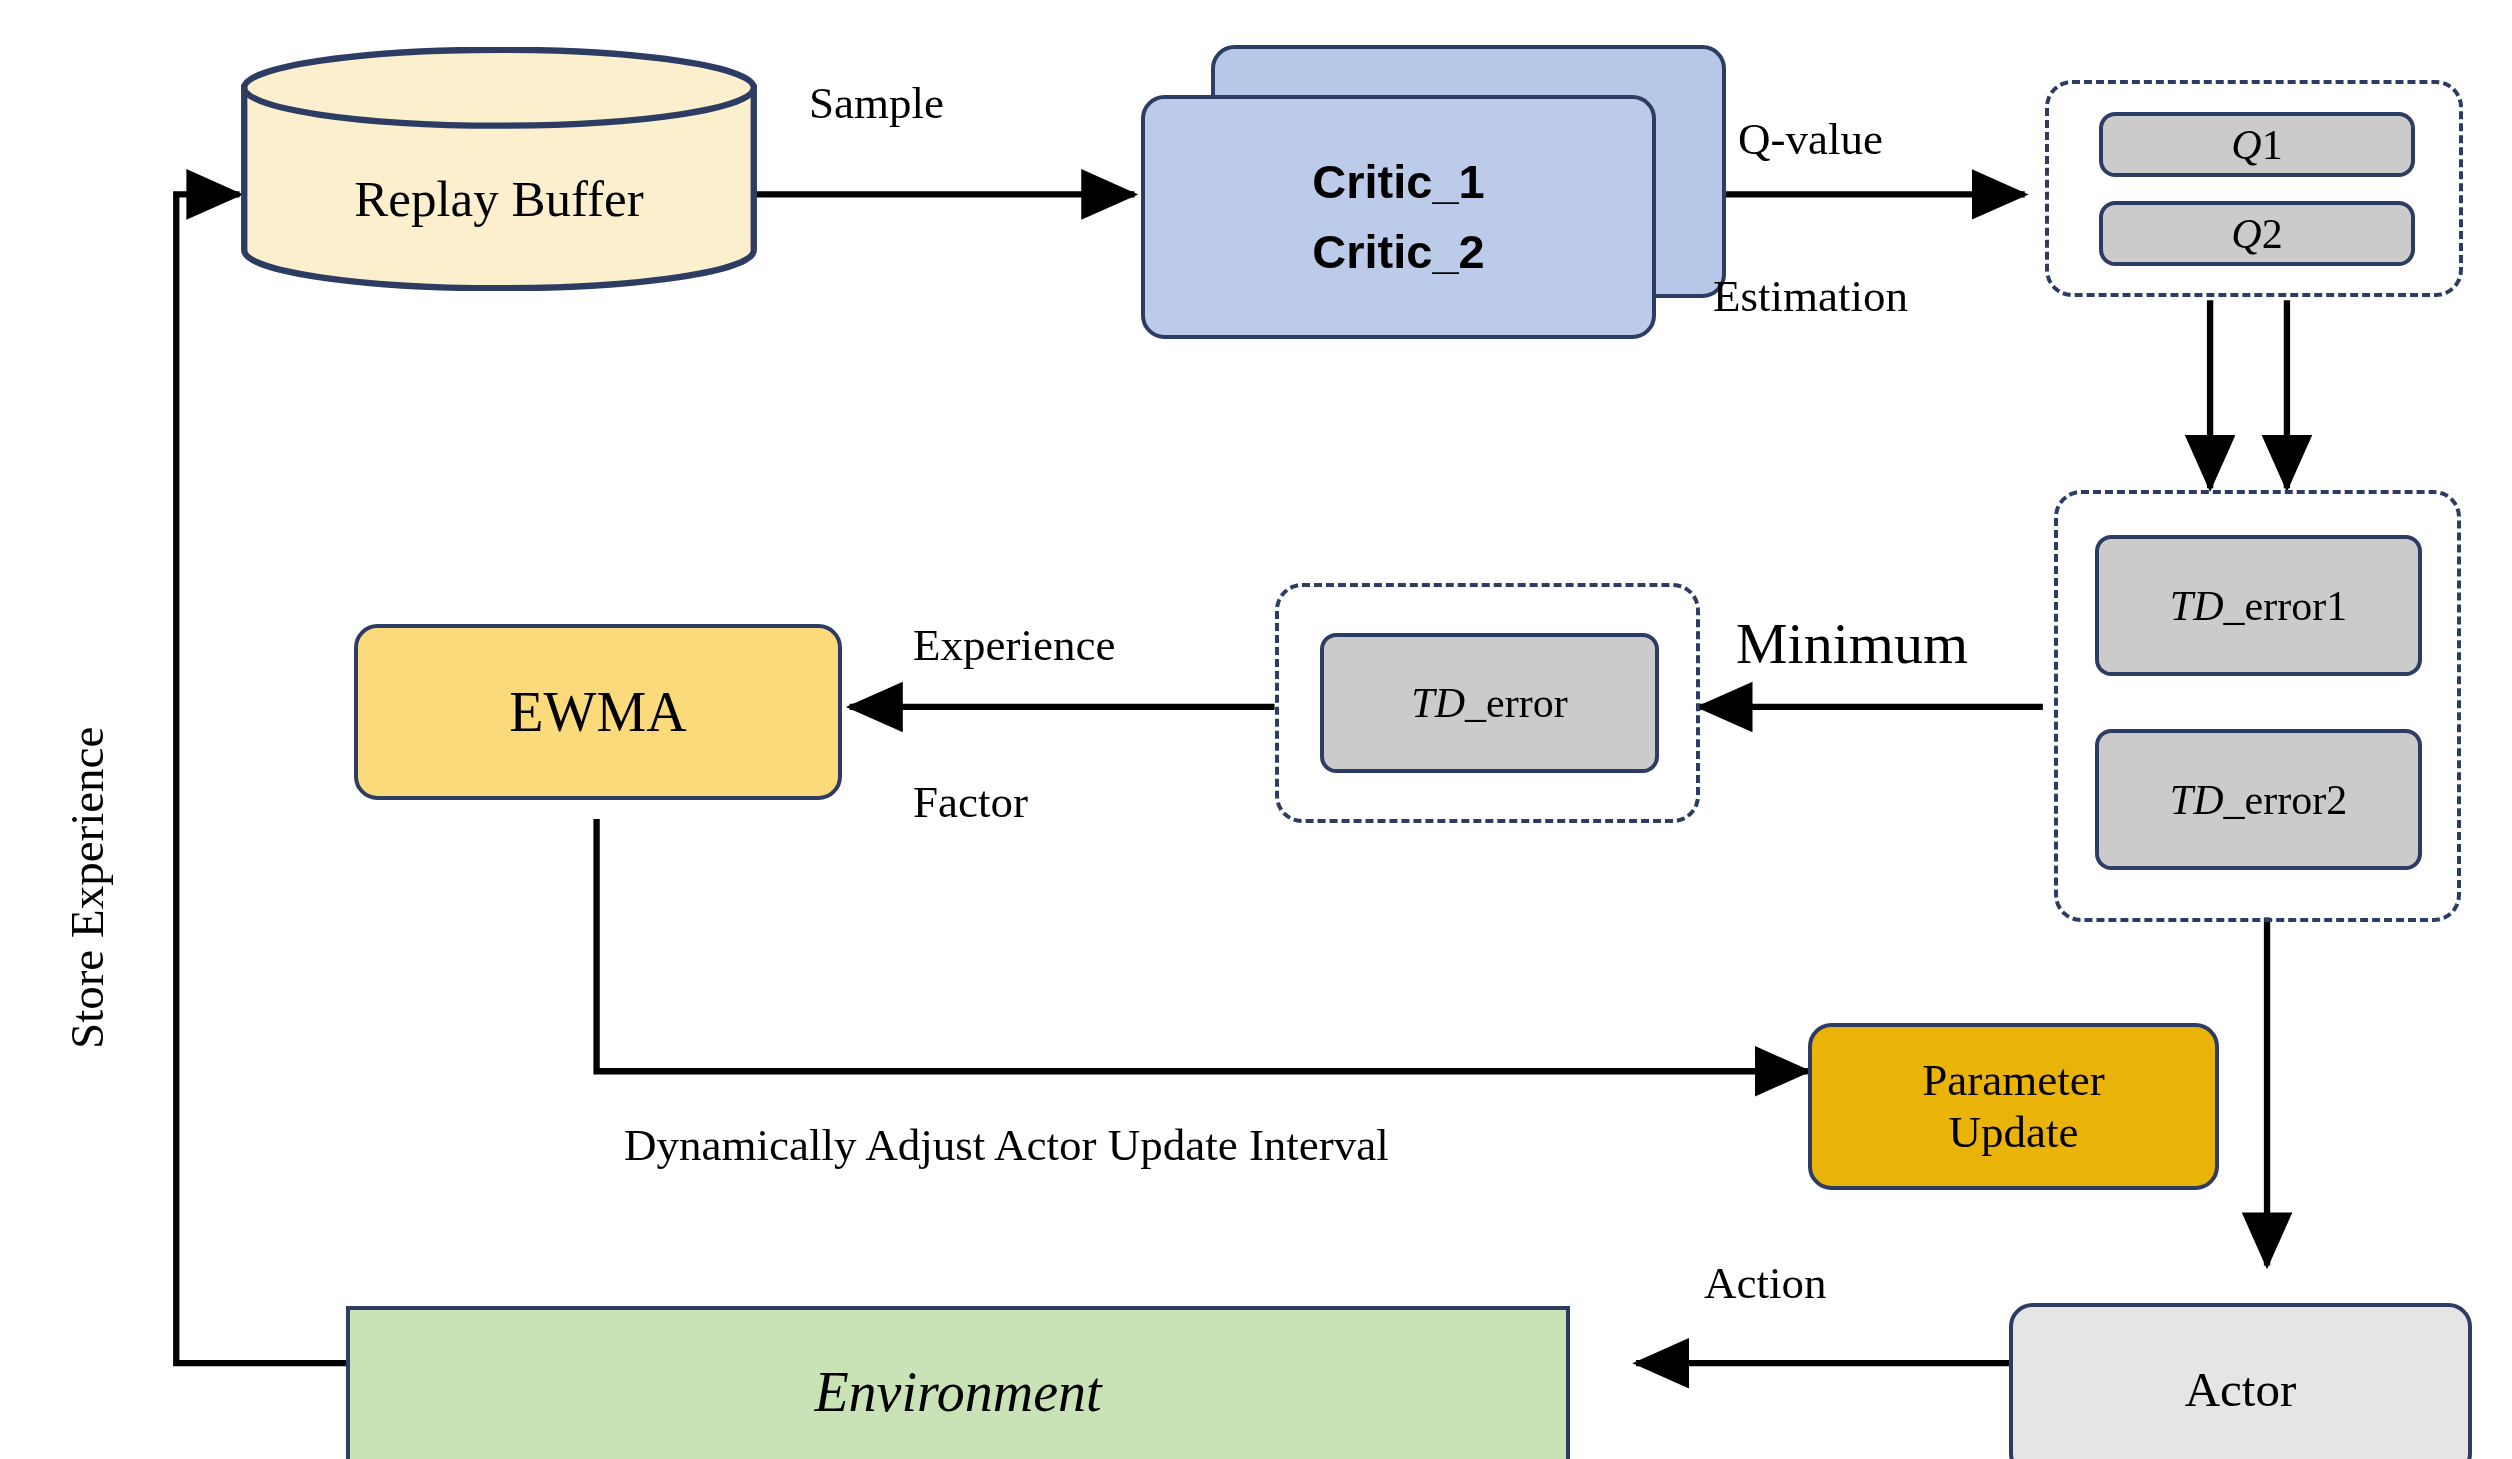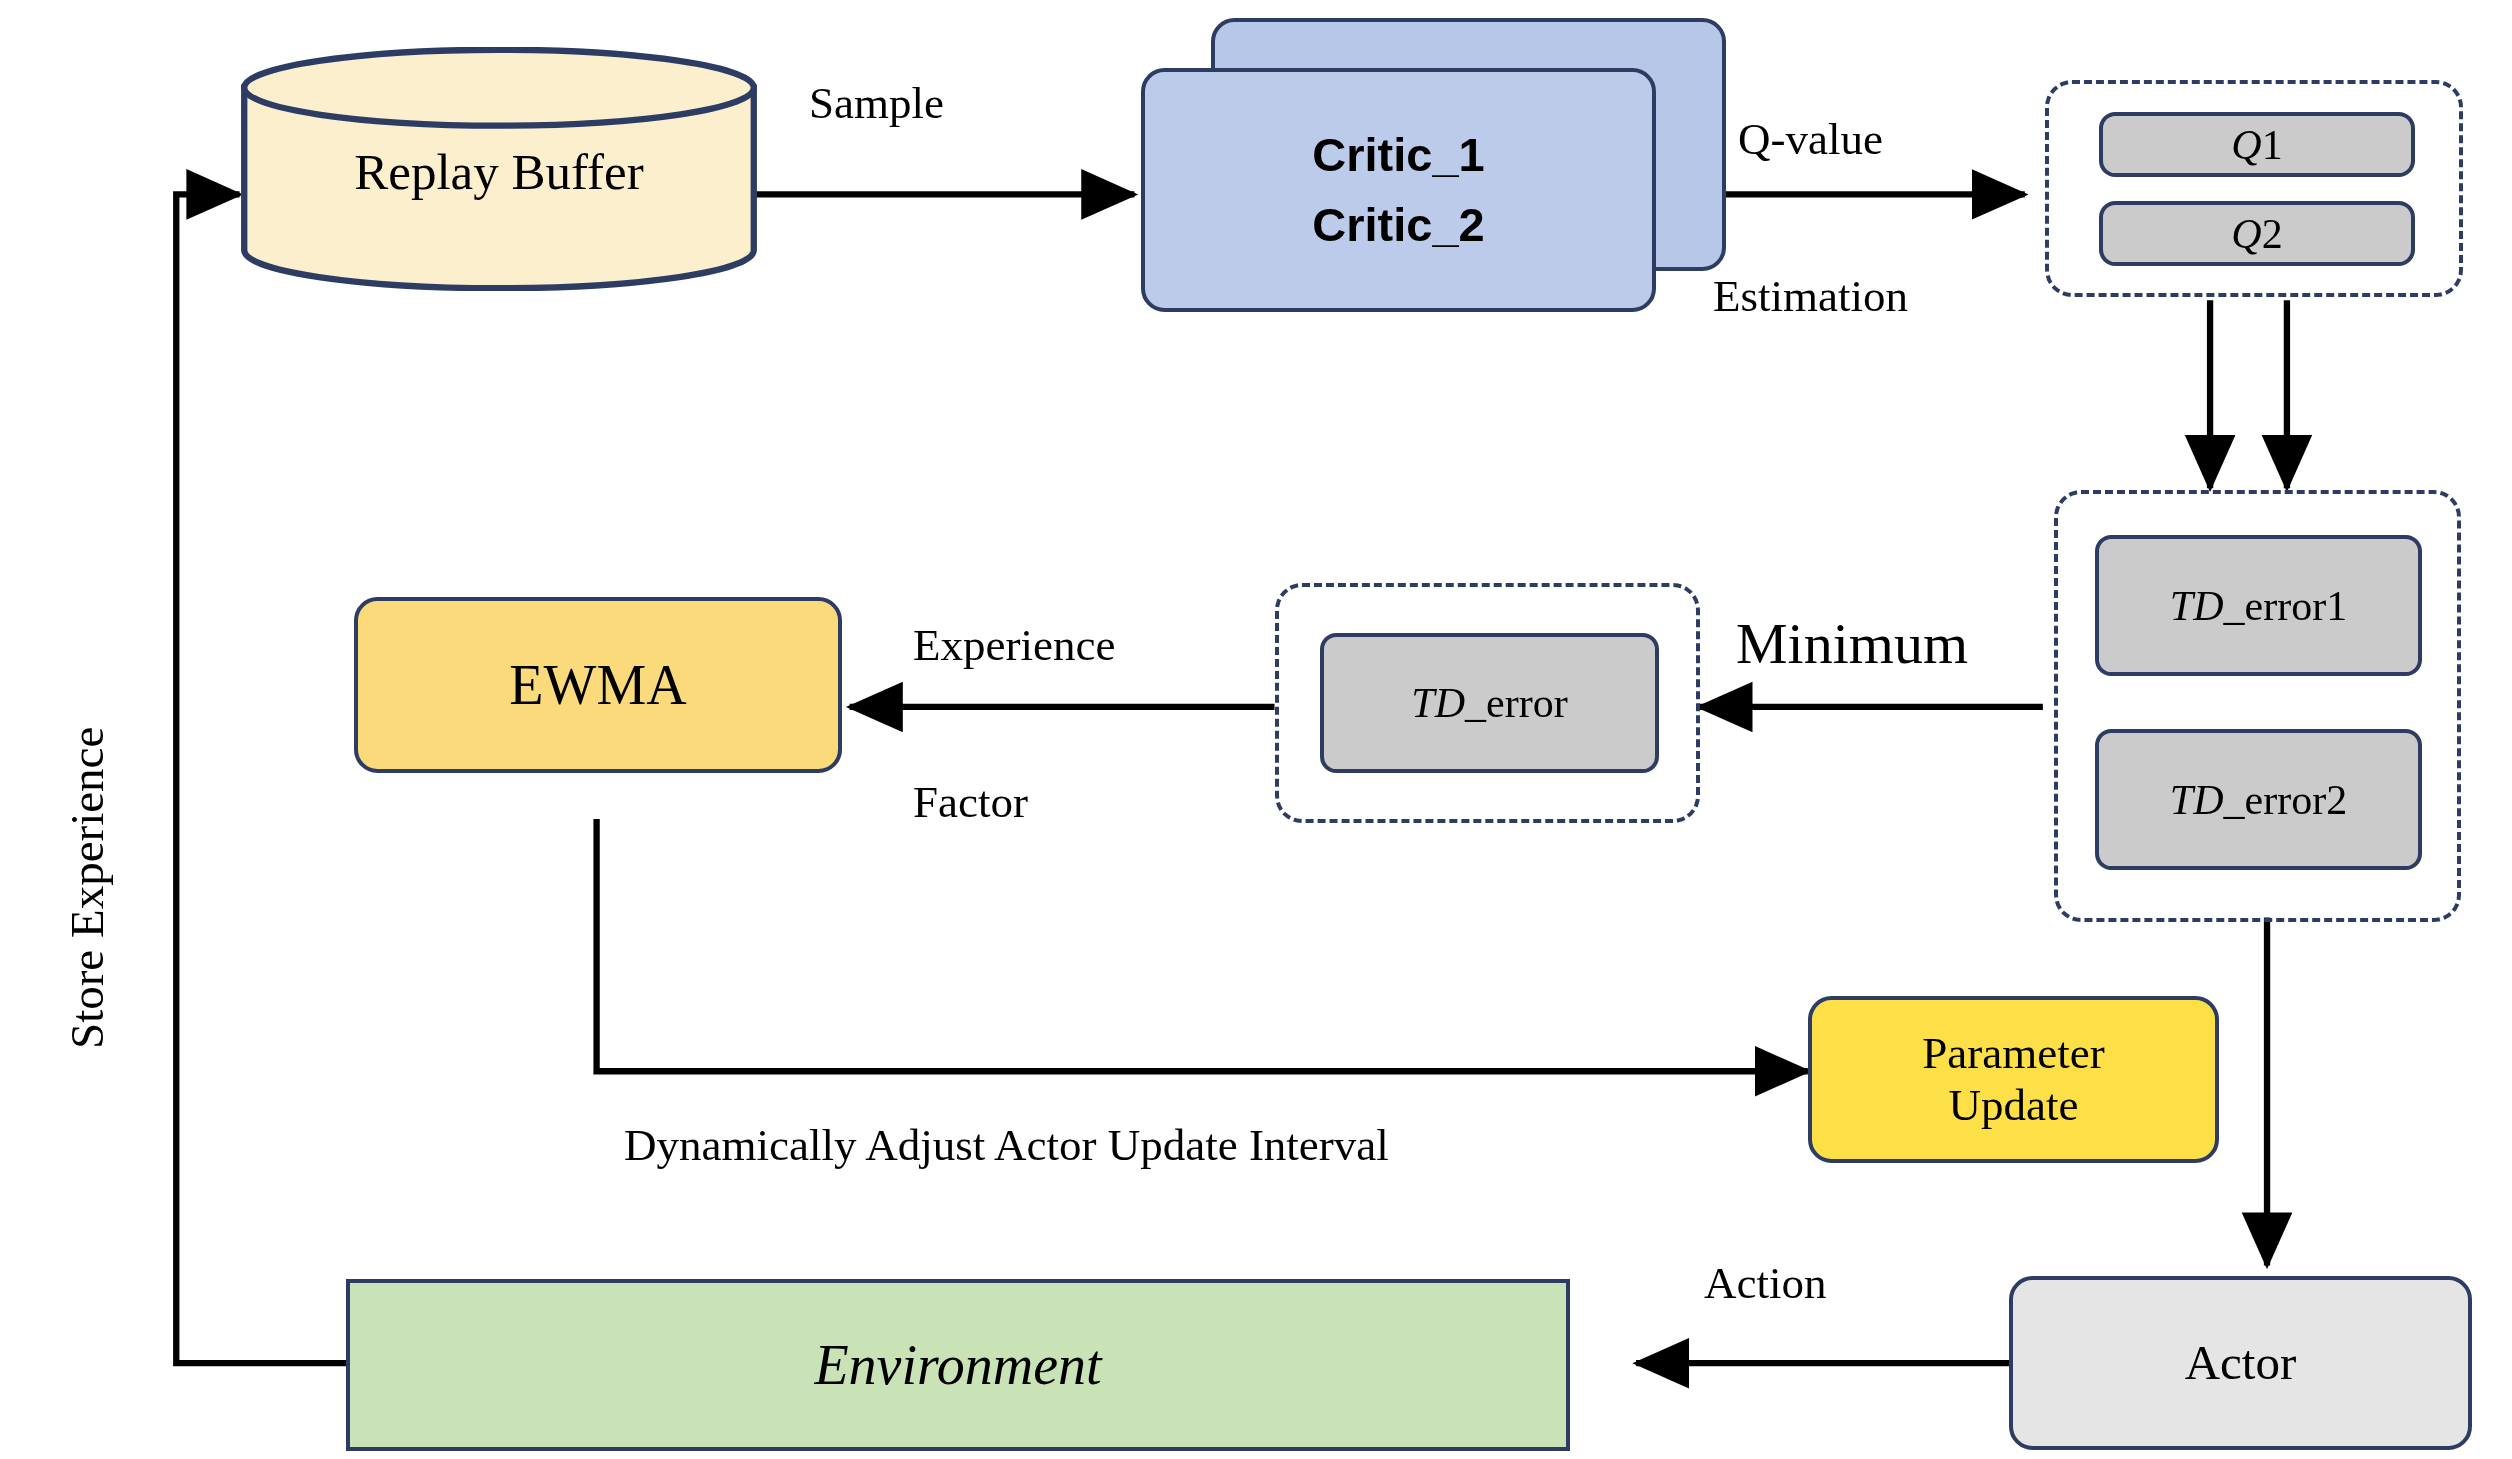--- a/index.html
+++ b/index.html
@@ -1,26 +1,26 @@
 <!DOCTYPE html>
 <html style="font-size:14.5px"><head>
 <meta charset="utf-8">
 <style>
   html,body{margin:0;padding:0;background:#ffffff;}
   body{font-family:"Liberation Serif",serif;}
   #stage{position:relative;width:2512px;height:1460px;background:#ffffff;overflow:hidden;}
   #wires{position:absolute;left:0;top:0;width:2512px;height:1460px;}
   .node{position:absolute;box-sizing:border-box;display:flex;align-items:center;
-        justify-content:center;text-align:center;color:#000;line-height:1.15;}
+        justify-content:center;text-align:center;color:#000;line-height:1.15;margin-top:27px;}
   .rr{border:4.5px solid #2d3c63;border-radius:23.5px;}
   .sq{border:4.5px solid #2d3c63;border-radius:0;}
   .critic-back{background:#b6c7e8;}
   .critic-front{background:#bccbe9;font-weight:bold;font-family:"Liberation Sans",sans-serif;gap:16px;}
   .ewma{background:#fada7a;}
-  .param{background:#fde047;}
+  .param{background:#eab308;}
   .actor{background:#e5e5e5;}
   .env{background:#c9e3b6;}
   .grp{position:absolute;box-sizing:border-box;border:4.5px dashed #2d3c63;border-radius:27px;background:transparent;}
   .chip{background:#cbcbcb;border:4.5px solid #2d3c63;border-radius:16.3px;
         position:absolute;box-sizing:border-box;display:flex;align-items:center;justify-content:center;}
   .chip span.it{font-style:italic;}
   .cyl{position:absolute;}
   .lbl{position:absolute;color:#000;line-height:1.16;white-space:pre;}
   .vlbl{position:absolute;transform-origin:0 0;white-space:nowrap;}
 </style>

